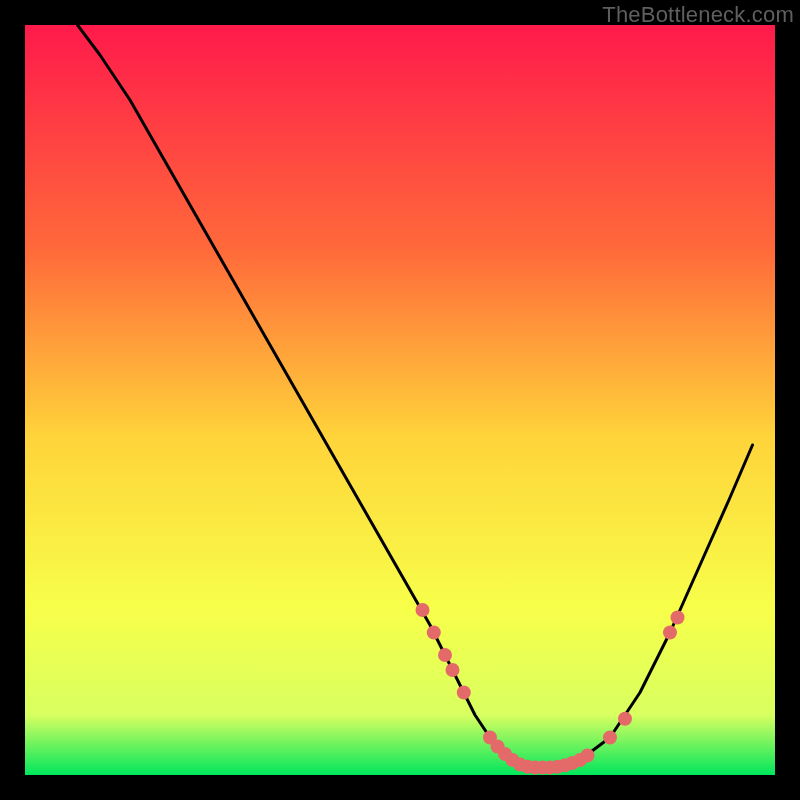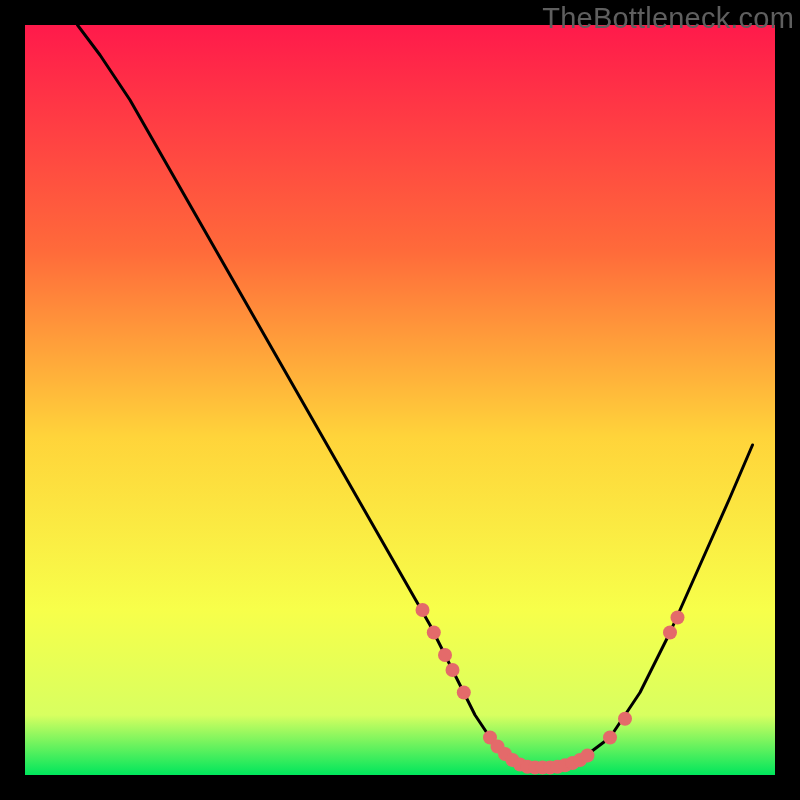--- a/index.html
+++ b/index.html
@@ -25,21 +25,21 @@
     left: 0;
     top: 0;
     width: 750px;
     height: 750px;
   }
   .watermark {
     position: absolute;
     top: 2px;
     right: 6px;
     color: #5f5f5f;
-    font-size: 29px;
+    font-size: 22px;
     letter-spacing: 0.2px;
     font-weight: 500;
   }
   svg { display: block; }
 </style>
 </head>
 <body>
 
 <div class="frame">
   <svg class="plot" viewBox="0 0 750 750" preserveAspectRatio="none">

